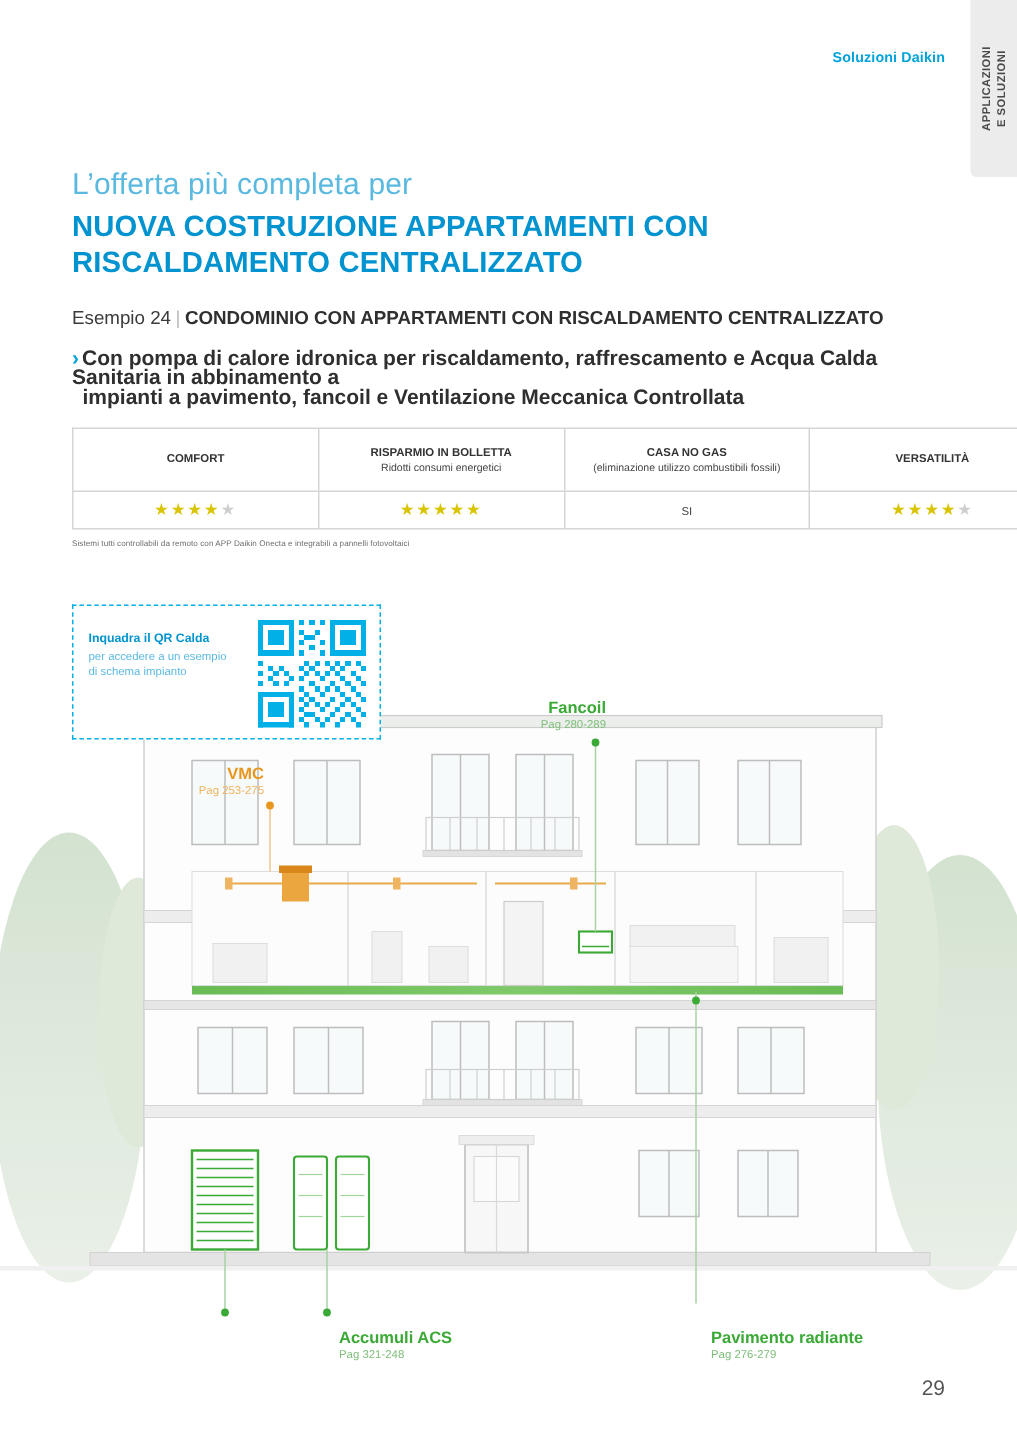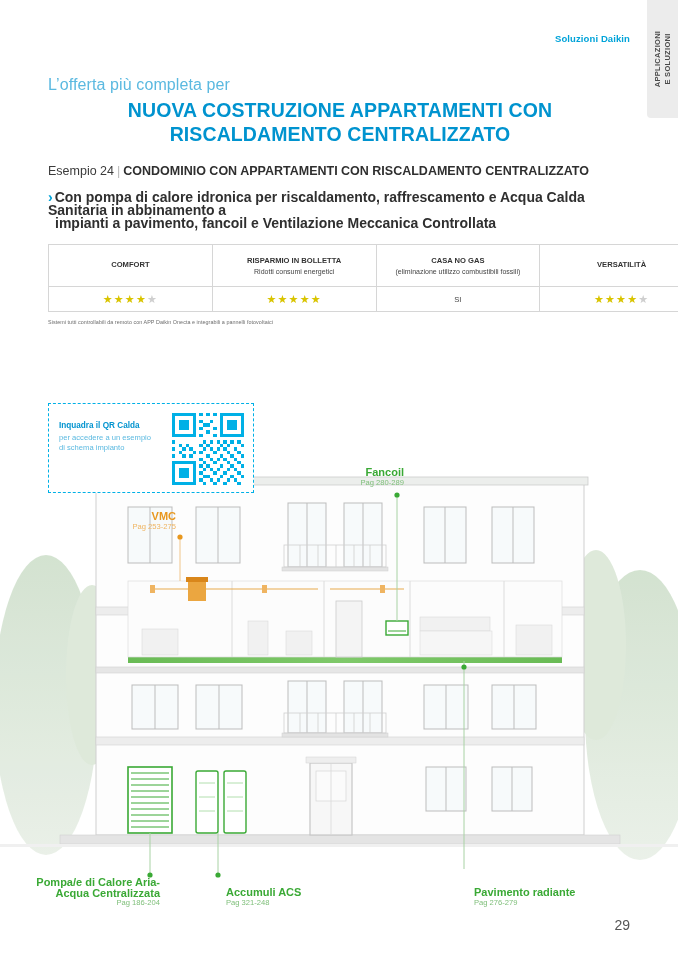--- a/index.html
+++ b/index.html
@@ -45,35 +45,34 @@
     right: 48px;
     font-size: 9.5px;
     font-weight: bold;
     color: #00a3d9;
     letter-spacing: 0.1px;
   }
 
   .content { position: absolute; left: 48px; top: 0; width: 584px; }
 
   .kicker {
-    margin-top: 76px;
-    font-size: 16px;
+    margin-top: 112px;
+    font-size: 20px;
     color: #5bb9e0;
     font-weight: normal;
     letter-spacing: 0.1px;
   }
   h1.title {
     margin: 4px 0 0 0;
     font-size: 19.5px;
     line-height: 24px;
     font-weight: bold;
     color: #0093cf;
     letter-spacing: 0.1px;
     text-transform: uppercase;
-    text-align: center;
   }
 
   .example-line {
     margin-top: 18px;
     font-size: 12.5px;
     color: #3b3b3b;
     letter-spacing: 0px;
   }
   .example-line .num { font-weight: normal; }
   .example-line .sep { color: #b9b9b9; margin: 0 3px; }
@@ -591,24 +590,20 @@
   <div class="callout c-green right-align" style="left:300px; top:82px; width:104px;">
     <div class="lbl">Fancoil</div>
     <div class="pg">Pag 280-289</div>
   </div>
 
   <div class="callout c-orange right-align" style="left:96px; top:126px; width:80px;">
     <div class="lbl">VMC</div>
     <div class="pg">Pag 253-275</div>
   </div>
 
-  <div class="callout c-green right-align" style="left:14px; top:492px; width:146px;">
-    <div class="lbl" style="white-space:normal;">Pompa/e di Calore Aria-Acqua Centralizzata</div>
-    <div class="pg">Pag 186-204</div>
-  </div>
 
   <div class="callout c-green" style="left:226px; top:502px;">
     <div class="lbl">Accumuli ACS</div>
     <div class="pg">Pag 321-248</div>
   </div>
 
   <div class="callout c-green" style="left:474px; top:502px;">
     <div class="lbl">Pavimento radiante</div>
     <div class="pg">Pag 276-279</div>
   </div>

